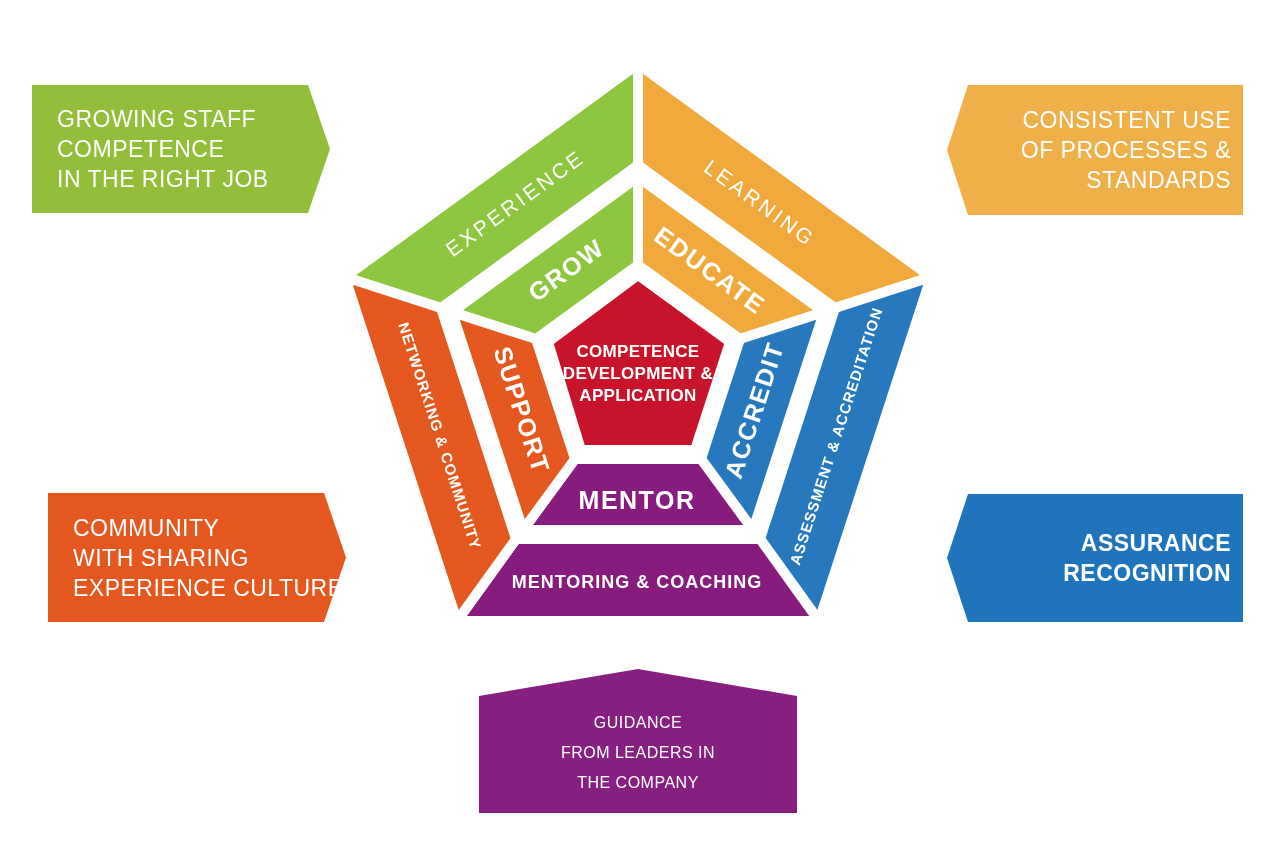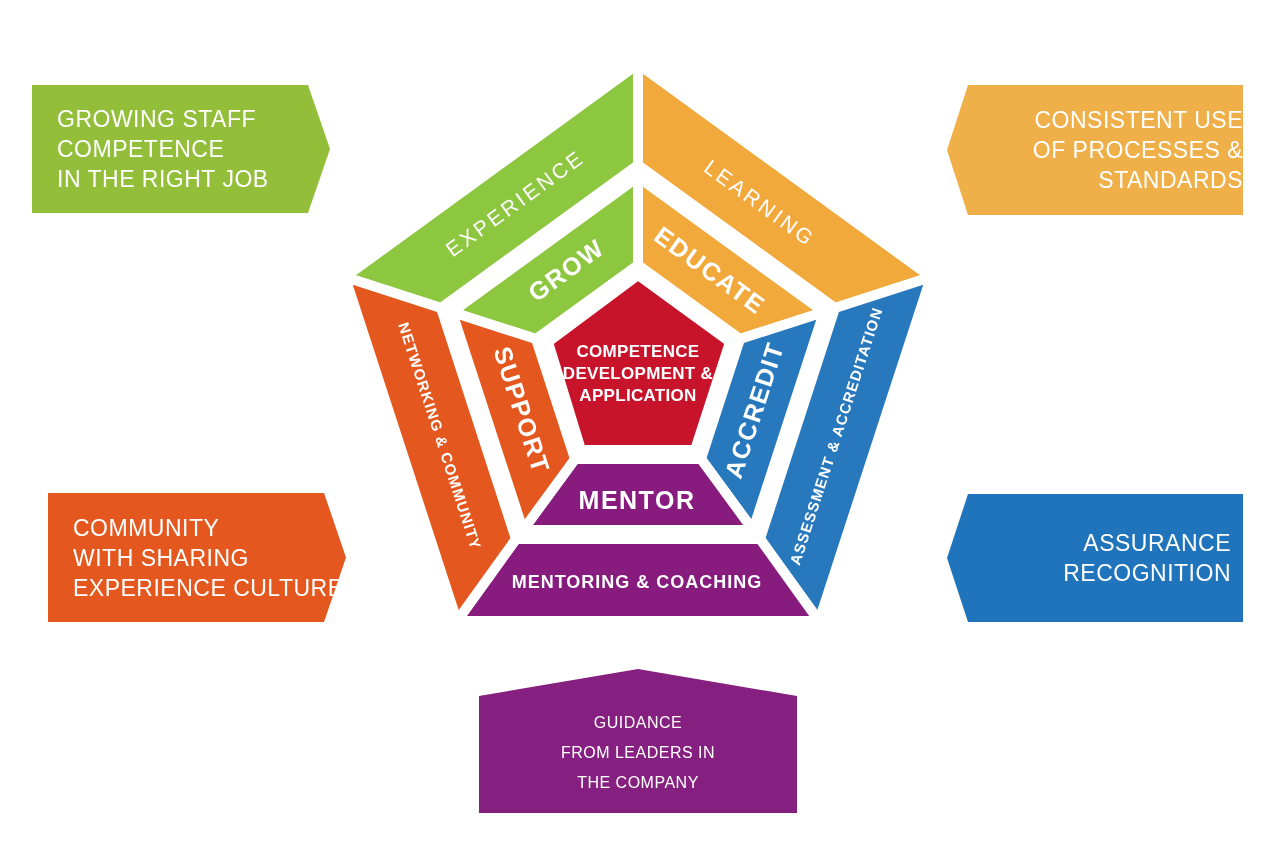--- a/index.html
+++ b/index.html
@@ -58,20 +58,21 @@
   }
   .co-ml {
     left: 48px; top: 493px; width: 298px; height: 129px;
     clip-path: polygon(0 0, 276px 0, 298px 50%, 276px 100%, 0 100%);
     padding-left: 25px;
   }
   .co-tr {
     left: 947px; top: 85px; width: 296px; height: 130px;
     clip-path: polygon(21px 0, 100% 0, 100% 100%, 21px 100%, 0 50%);
     text-align: right;
+    padding-right: 12px;
   }
   .co-mr {
     left: 947px; top: 494px; width: 296px; height: 128px;
     clip-path: polygon(21px 0, 100% 0, 100% 100%, 21px 100%, 0 50%);
     text-align: right;
     padding-right: 12px;
   }
   .co-b {
     left: 479px; top: 669px; width: 318px; height: 144px;
     clip-path: polygon(0 27px, 50% 0, 100% 27px, 100% 100%, 0 100%);
@@ -129,21 +130,21 @@
 OF PROCESSES &amp;
 STANDARDS</div>
   </div>
 
   <div class="callout co-ml" style="background-color: rgb(228, 87, 30);">
     <div class="txt">COMMUNITY
 WITH SHARING
 EXPERIENCE CULTURE</div>
   </div>
 
-  <div class="callout co-mr" style="background-color: rgb(31, 116, 187);">
+  <div class="callout co-mr" style="background-color: rgb(31, 116, 187); font-weight: bold;">
     <div class="txt">ASSURANCE
 RECOGNITION</div>
   </div>
 
   <div class="callout co-b" style="background-color: rgb(134, 32, 128);">
     <div class="txt">GUIDANCE
 FROM LEADERS IN
 THE COMPANY</div>
   </div>
 

